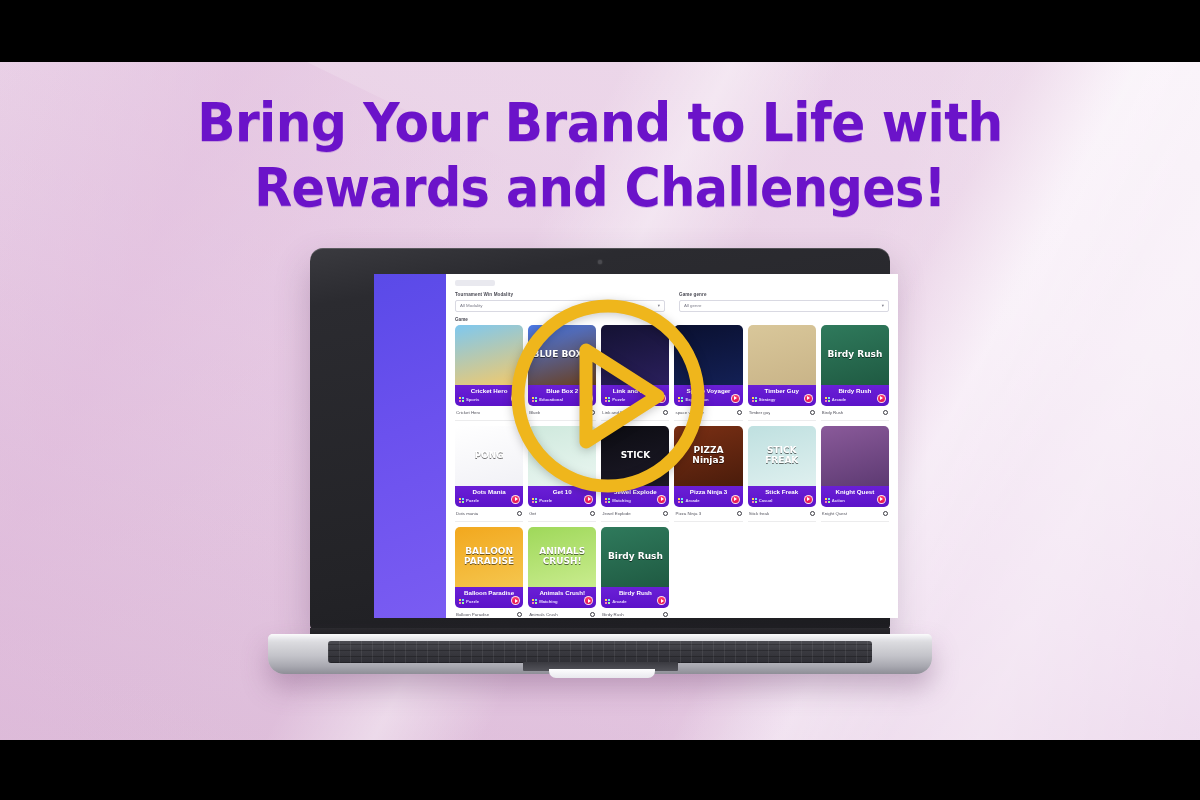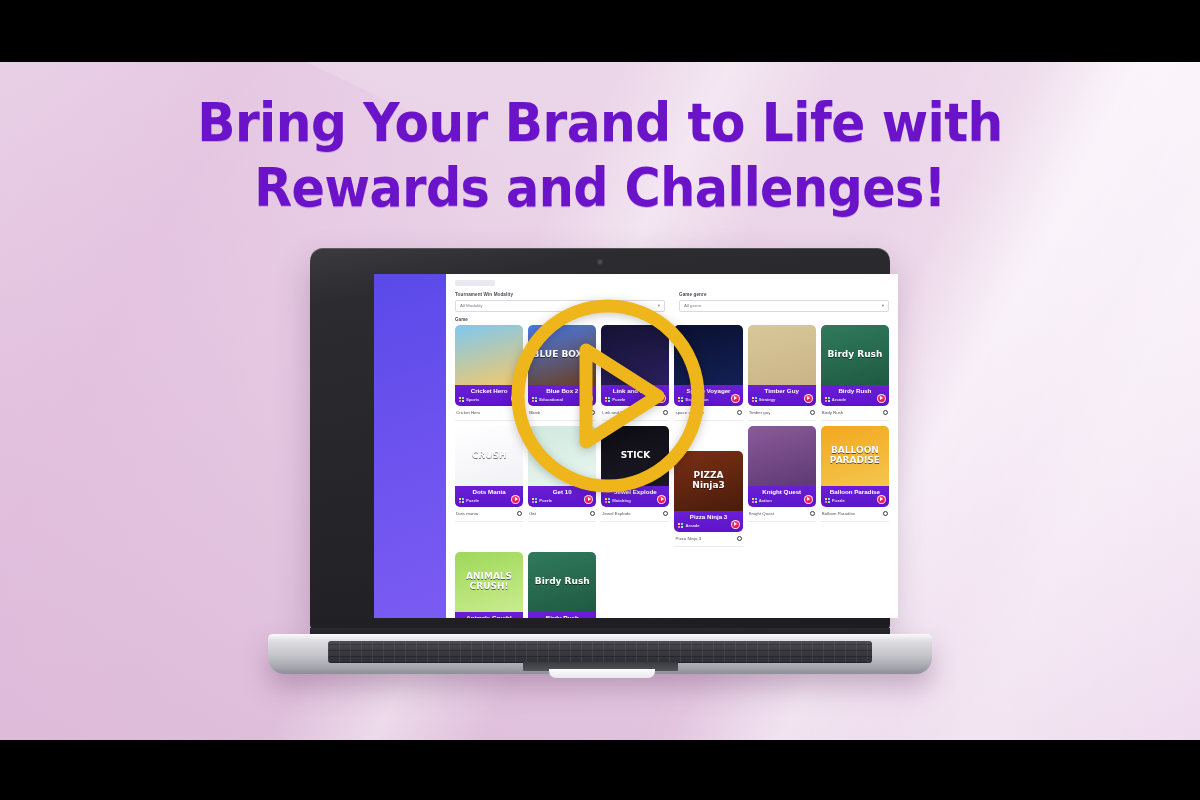--- a/index.html
+++ b/index.html
@@ -282,21 +282,21 @@
                     <i></i>
                   </div>
                 </div>
                 <div class="cap">
                   <span class="capname">Birdy Rush</span>
                   <span class="gear"></span>
                 </div>
               </div>
               <div class="card">
                 <div class="thumb" style="background: linear-gradient(165deg, rgb(255, 255, 255), rgb(241, 241, 246));">
-                  <div class="gt">CRUSH</div>
+                  <div class="gt">PONG</div>
                 </div>
                 <div class="foot">
                   <div class="ftitle">Dots Mania</div>
                   <div class="frow">
                     <span class="gicon"></span>
                     <span class="gtag">Puzzle</span>
                   </div>
                   <div class="playbtn">
                     <i></i>
                   </div>
@@ -338,35 +338,54 @@
                   <div class="playbtn">
                     <i></i>
                   </div>
                 </div>
                 <div class="cap">
                   <span class="capname">Jewel Explode</span>
                   <span class="gear"></span>
                 </div>
               </div>
               <div class="card">
-                <div class="thumb" style="background: linear-gradient(165deg, rgb(122, 47, 20), rgb(74, 28, 11)); margin-top: 25px;">
+                <div class="thumb" style="background: linear-gradient(165deg, rgb(122, 47, 20), rgb(74, 28, 11));">
                   <div class="gt">PIZZA Ninja3</div>
                 </div>
                 <div class="foot">
                   <div class="ftitle">Pizza Ninja 3</div>
                   <div class="frow">
                     <span class="gicon"></span>
                     <span class="gtag">Arcade</span>
                   </div>
                   <div class="playbtn">
                     <i></i>
                   </div>
                 </div>
                 <div class="cap">
                   <span class="capname">Pizza Ninja 3</span>
+                  <span class="gear"></span>
+                </div>
+              </div>
+              <div class="card">
+                <div class="thumb" style="background: linear-gradient(165deg, rgb(191, 224, 224), rgb(223, 240, 239));">
+                  <div class="gt">STICK FREAK</div>
+                </div>
+                <div class="foot">
+                  <div class="ftitle">Stick Freak</div>
+                  <div class="frow">
+                    <span class="gicon"></span>
+                    <span class="gtag">Casual</span>
+                  </div>
+                  <div class="playbtn">
+                    <i></i>
+                  </div>
+                </div>
+                <div class="cap">
+                  <span class="capname">Stick freak</span>
                   <span class="gear"></span>
                 </div>
               </div>
               <div class="card">
                 <div class="thumb" style="background: linear-gradient(165deg, rgb(138, 90, 154), rgb(93, 58, 114));">
                   <div class="gt"></div>
                 </div>
                 <div class="foot">
                   <div class="ftitle">Knight Quest</div>
                   <div class="frow">

